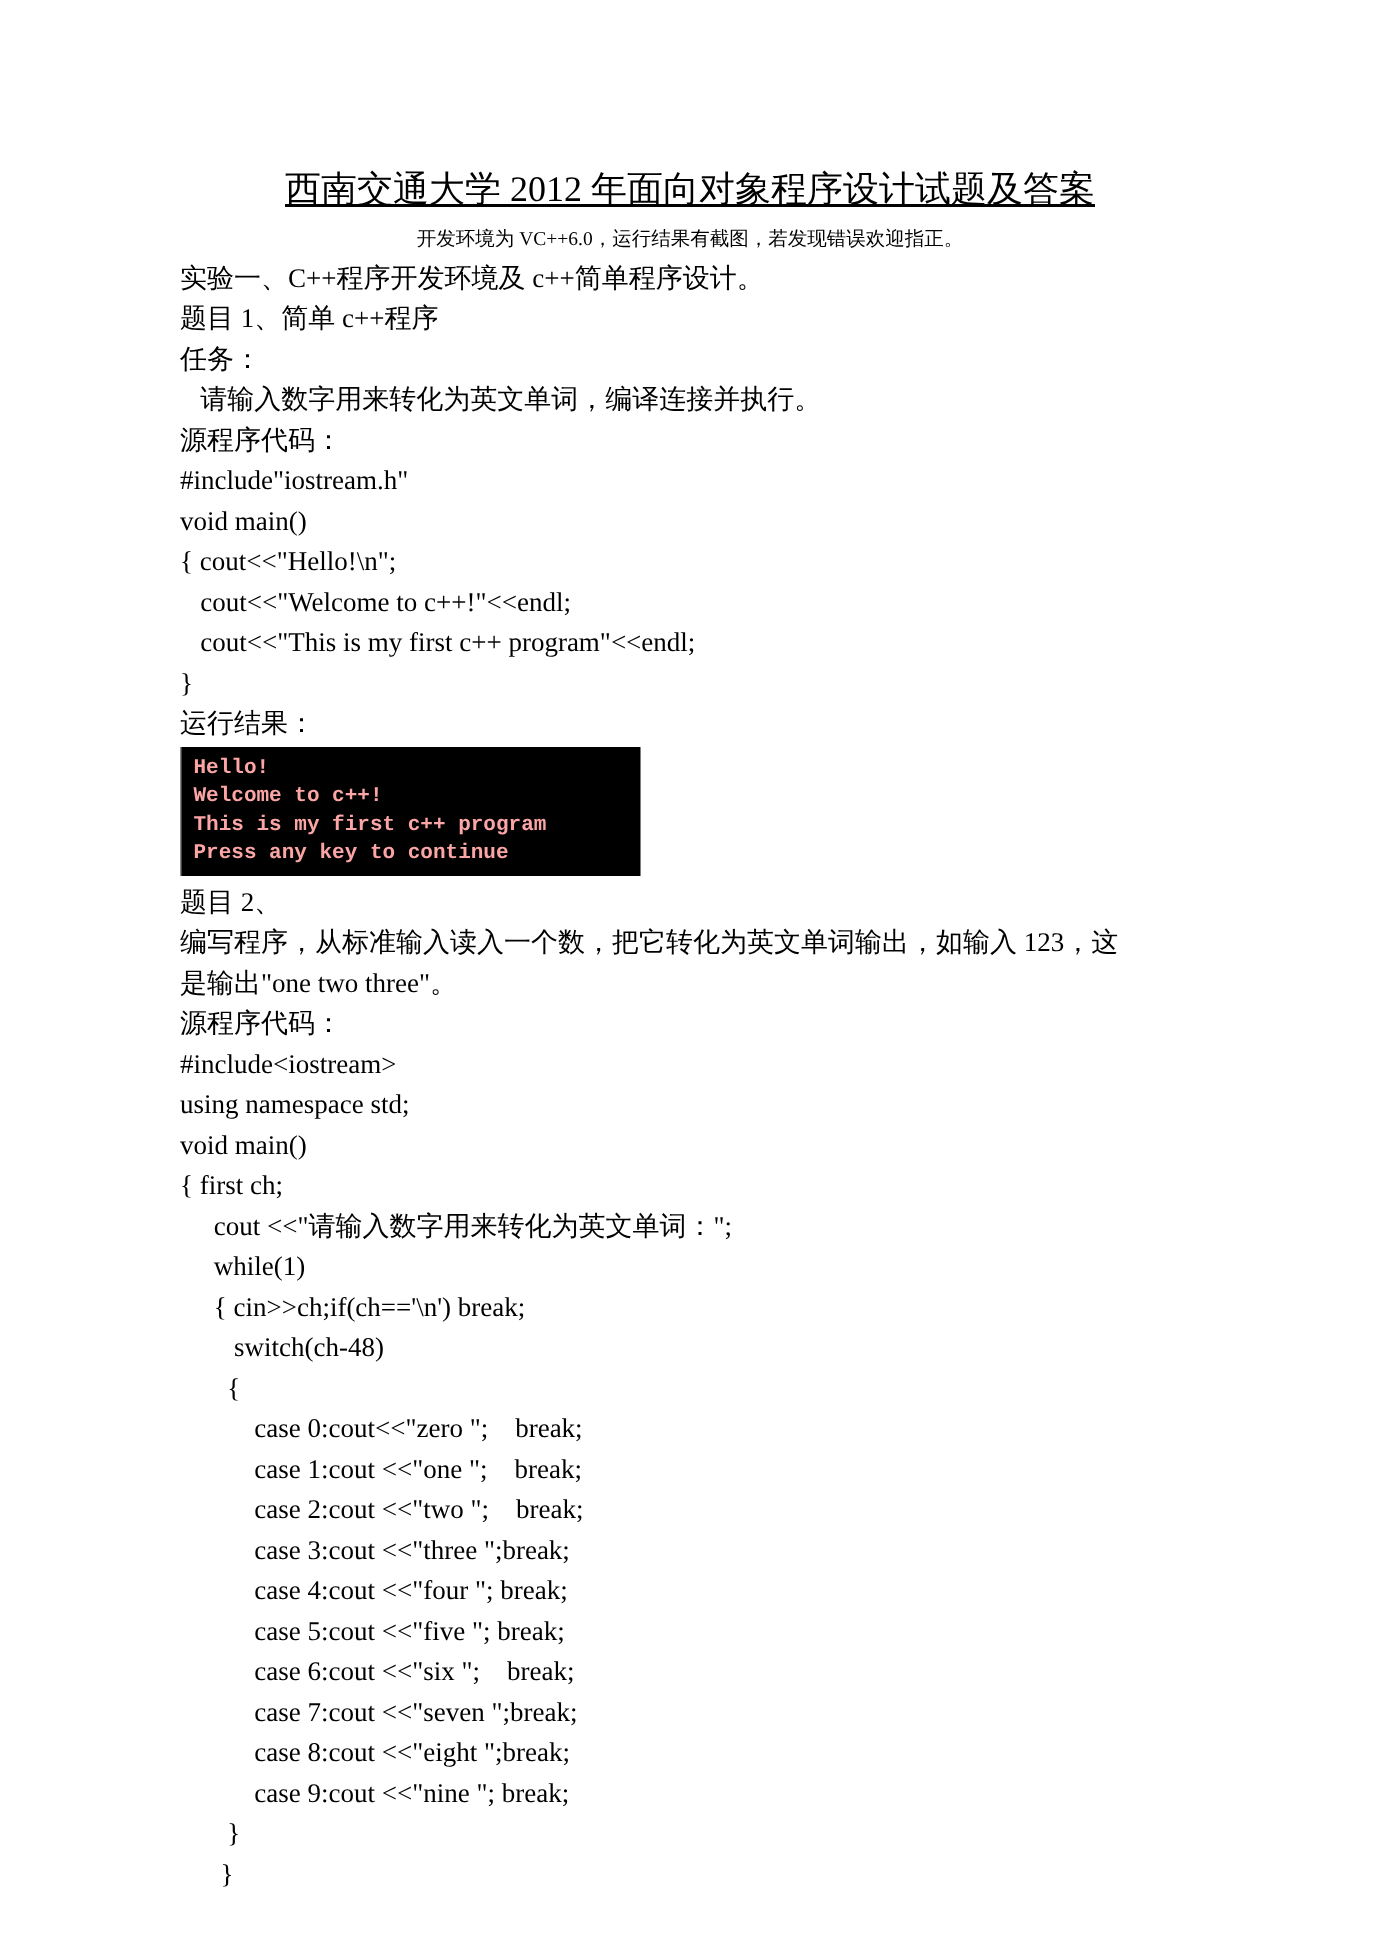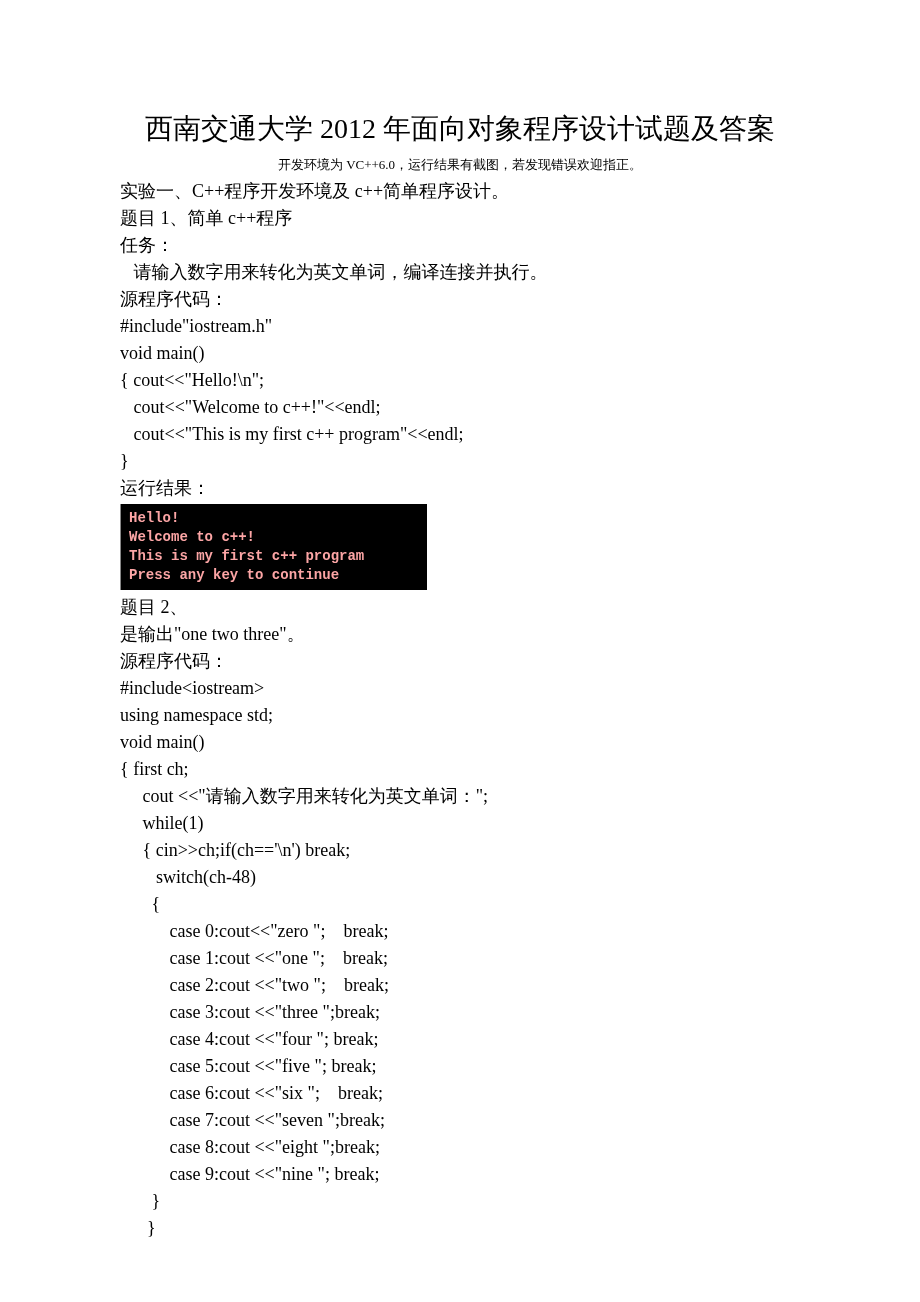--- a/index.html
+++ b/index.html
@@ -10,23 +10,24 @@
   }
   .page {
     width: 920px;
     min-height: 1302px;
     box-sizing: border-box;
     padding: 110px 120px 90px 120px;
     background: #ffffff;
   }
   .title {
     text-align: center;
-    font-size: 28px;
+    font-size: 24px;
     font-weight: normal;
     margin: 0 0 8px 0;
+    text-decoration: underline;
   }
   .subtitle {
     text-align: center;
     font-size: 13px;
     margin: 0 0 4px 0;
   }
   .line {
     font-size: 18px;
     line-height: 1.5;
     white-space: pre-wrap;
@@ -69,20 +70,21 @@
   <div class="line">运行结果：</div>
 
   <div class="console">
     <div>Hello!</div>
     <div>Welcome to c++!</div>
     <div>This is my first c++ program</div>
     <div>Press any key to continue</div>
   </div>
 
   <div class="line">题目 2、</div>
+  <div class="line">编写程序，从标准输入读入一个数，把它转化为英文单词输出，如输入 123，这</div>
   <div class="line">是输出"one two three"。</div>
   <div class="line">源程序代码：</div>
   <div class="line">#include&lt;iostream&gt;</div>
   <div class="line">using namespace std;</div>
   <div class="line">void main()</div>
   <div class="line">{ first ch;</div>
   <div class="line">     cout &lt;&lt;"请输入数字用来转化为英文单词：";</div>
   <div class="line">     while(1)</div>
   <div class="line">     { cin&gt;&gt;ch;if(ch=='\n') break;</div>
   <div class="line">        switch(ch-48)</div>

